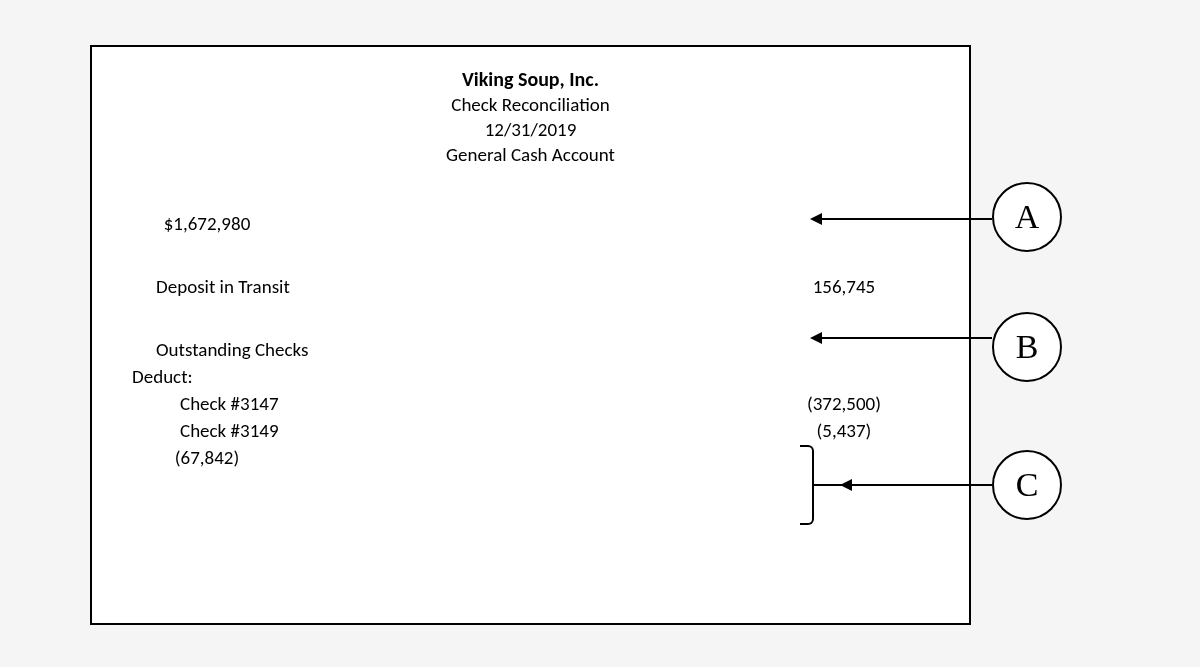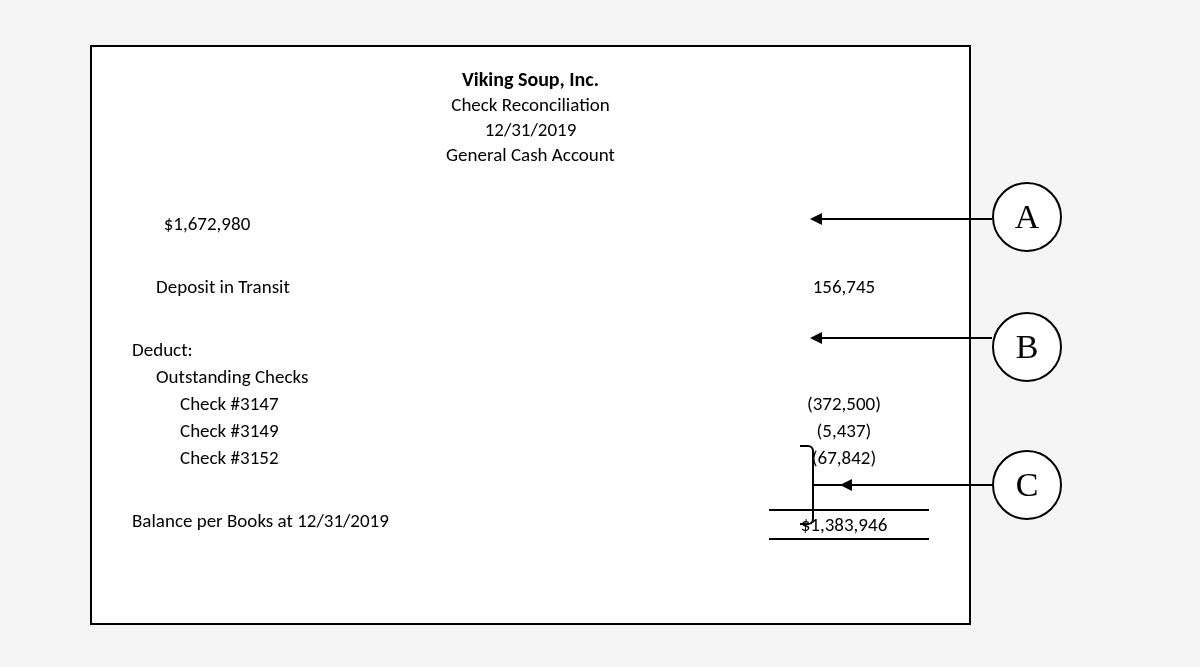--- a/index.html
+++ b/index.html
@@ -101,47 +101,42 @@
 
   <div class="line">
     <div class="label-col indent1">Deposit in Transit</div>
     <div class="amount-col">156,745</div>
   </div>
 
   <div class="section-gap"></div>
   <div class="section-gap"></div>
 
   <div class="line">
-    <div class="label-col">Deduct:</div>
+    <div class="label-col indent1">Outstanding Checks</div>
     <div class="amount-col"></div>
   </div>
   <div class="line">
-    <div class="label-col indent1">Outstanding Checks</div>
+    <div class="label-col">Deduct:</div>
     <div class="amount-col"></div>
   </div>
   <div class="line">
     <div class="label-col indent2">Check #3147</div>
     <div class="amount-col">(372,500)</div>
   </div>
   <div class="line">
     <div class="label-col indent2">Check #3149</div>
     <div class="amount-col">(5,437)</div>
   </div>
   <div class="line">
-    <div class="label-col indent2">Check #3152</div>
     <div class="amount-col">(67,842)</div>
   </div>
 
   <div class="section-gap"></div>
   <div class="section-gap"></div>
 
-  <div class="line total-line">
-    <div class="label-col">Balance per Books at 12/31/2019</div>
-    <div class="amount-col">$1,383,946</div>
-  </div>
 
 </div>
 
 <div class="arrow-head" style="left:810px; top:213px;"></div>
 <div class="connector" style="left:822px; top:218px; width:170px;"></div>
 <div class="callout-circle" style="left:992px; top:182px;">A</div>
 
 <div class="arrow-head" style="left:810px; top:332px;"></div>
 <div class="connector" style="left:822px; top:337px; width:170px;"></div>
 <div class="callout-circle" style="left:992px; top:312px;">B</div>

